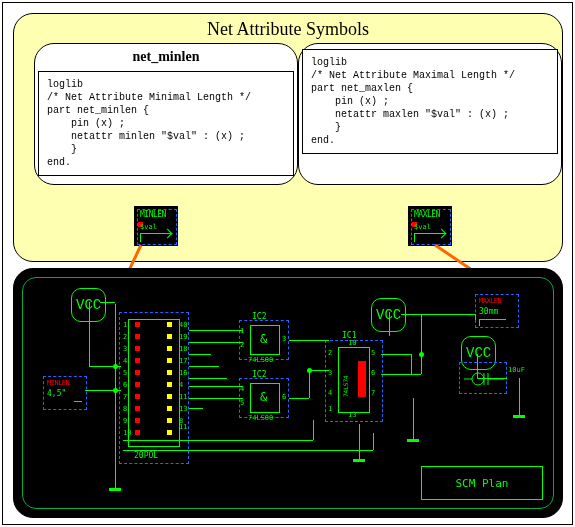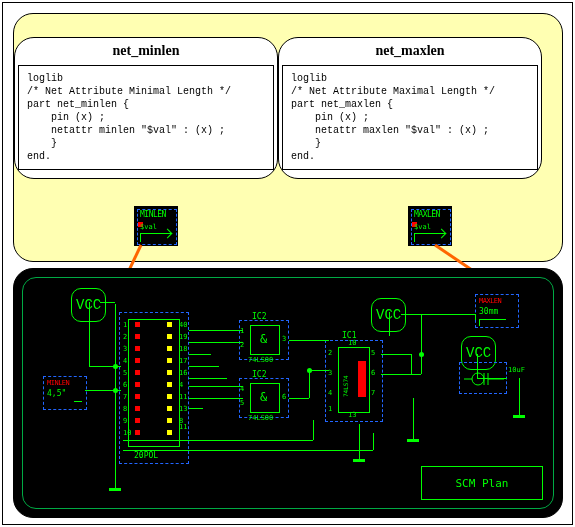--- a/index.html
+++ b/index.html
@@ -31,22 +31,22 @@
     border: 1px solid black;
     border-radius: 20px;
   }
   .title {
     text-align: center;
     font-size: 18px;
     margin-top: 5px;
   }
   .columns {
     display: flex;
-    justify-content: flex-start;
-    margin-top: 23px;
+    justify-content: flex-end;
+    margin-top: 3px;
   }
   .col {
     width: 262px;
     background: white;
     border: 1px solid black;
     border-radius: 20px;
     padding: 5px 0 8px 0;
   }
   .col-title {
     text-align: center;
@@ -302,33 +302,33 @@
     align-items: center;
     justify-content: center;
   }
 </style>
 </head>
 <body>
 
 <div class="outer-frame">
 
   <div class="yellow-panel">
+    <div class="title">Net Attribute Symbols</div>
     <div class="columns">
       <div class="col">
         <div class="col-title">net_minlen</div>
         <div class="codebox">loglib
 /* Net Attribute Minimal Length */
 part net_minlen {
     pin (x) ;
     netattr minlen "$val" : (x) ;
     }
 end.</div>
       </div>
       <div class="col">
-        <div class="col-title">net_maxlen</div>
         <div class="codebox">loglib
 /* Net Attribute Maximal Length */
 part net_maxlen {
     pin (x) ;
     netattr maxlen "$val" : (x) ;
     }
 end.</div>
       </div>
     </div>
 

